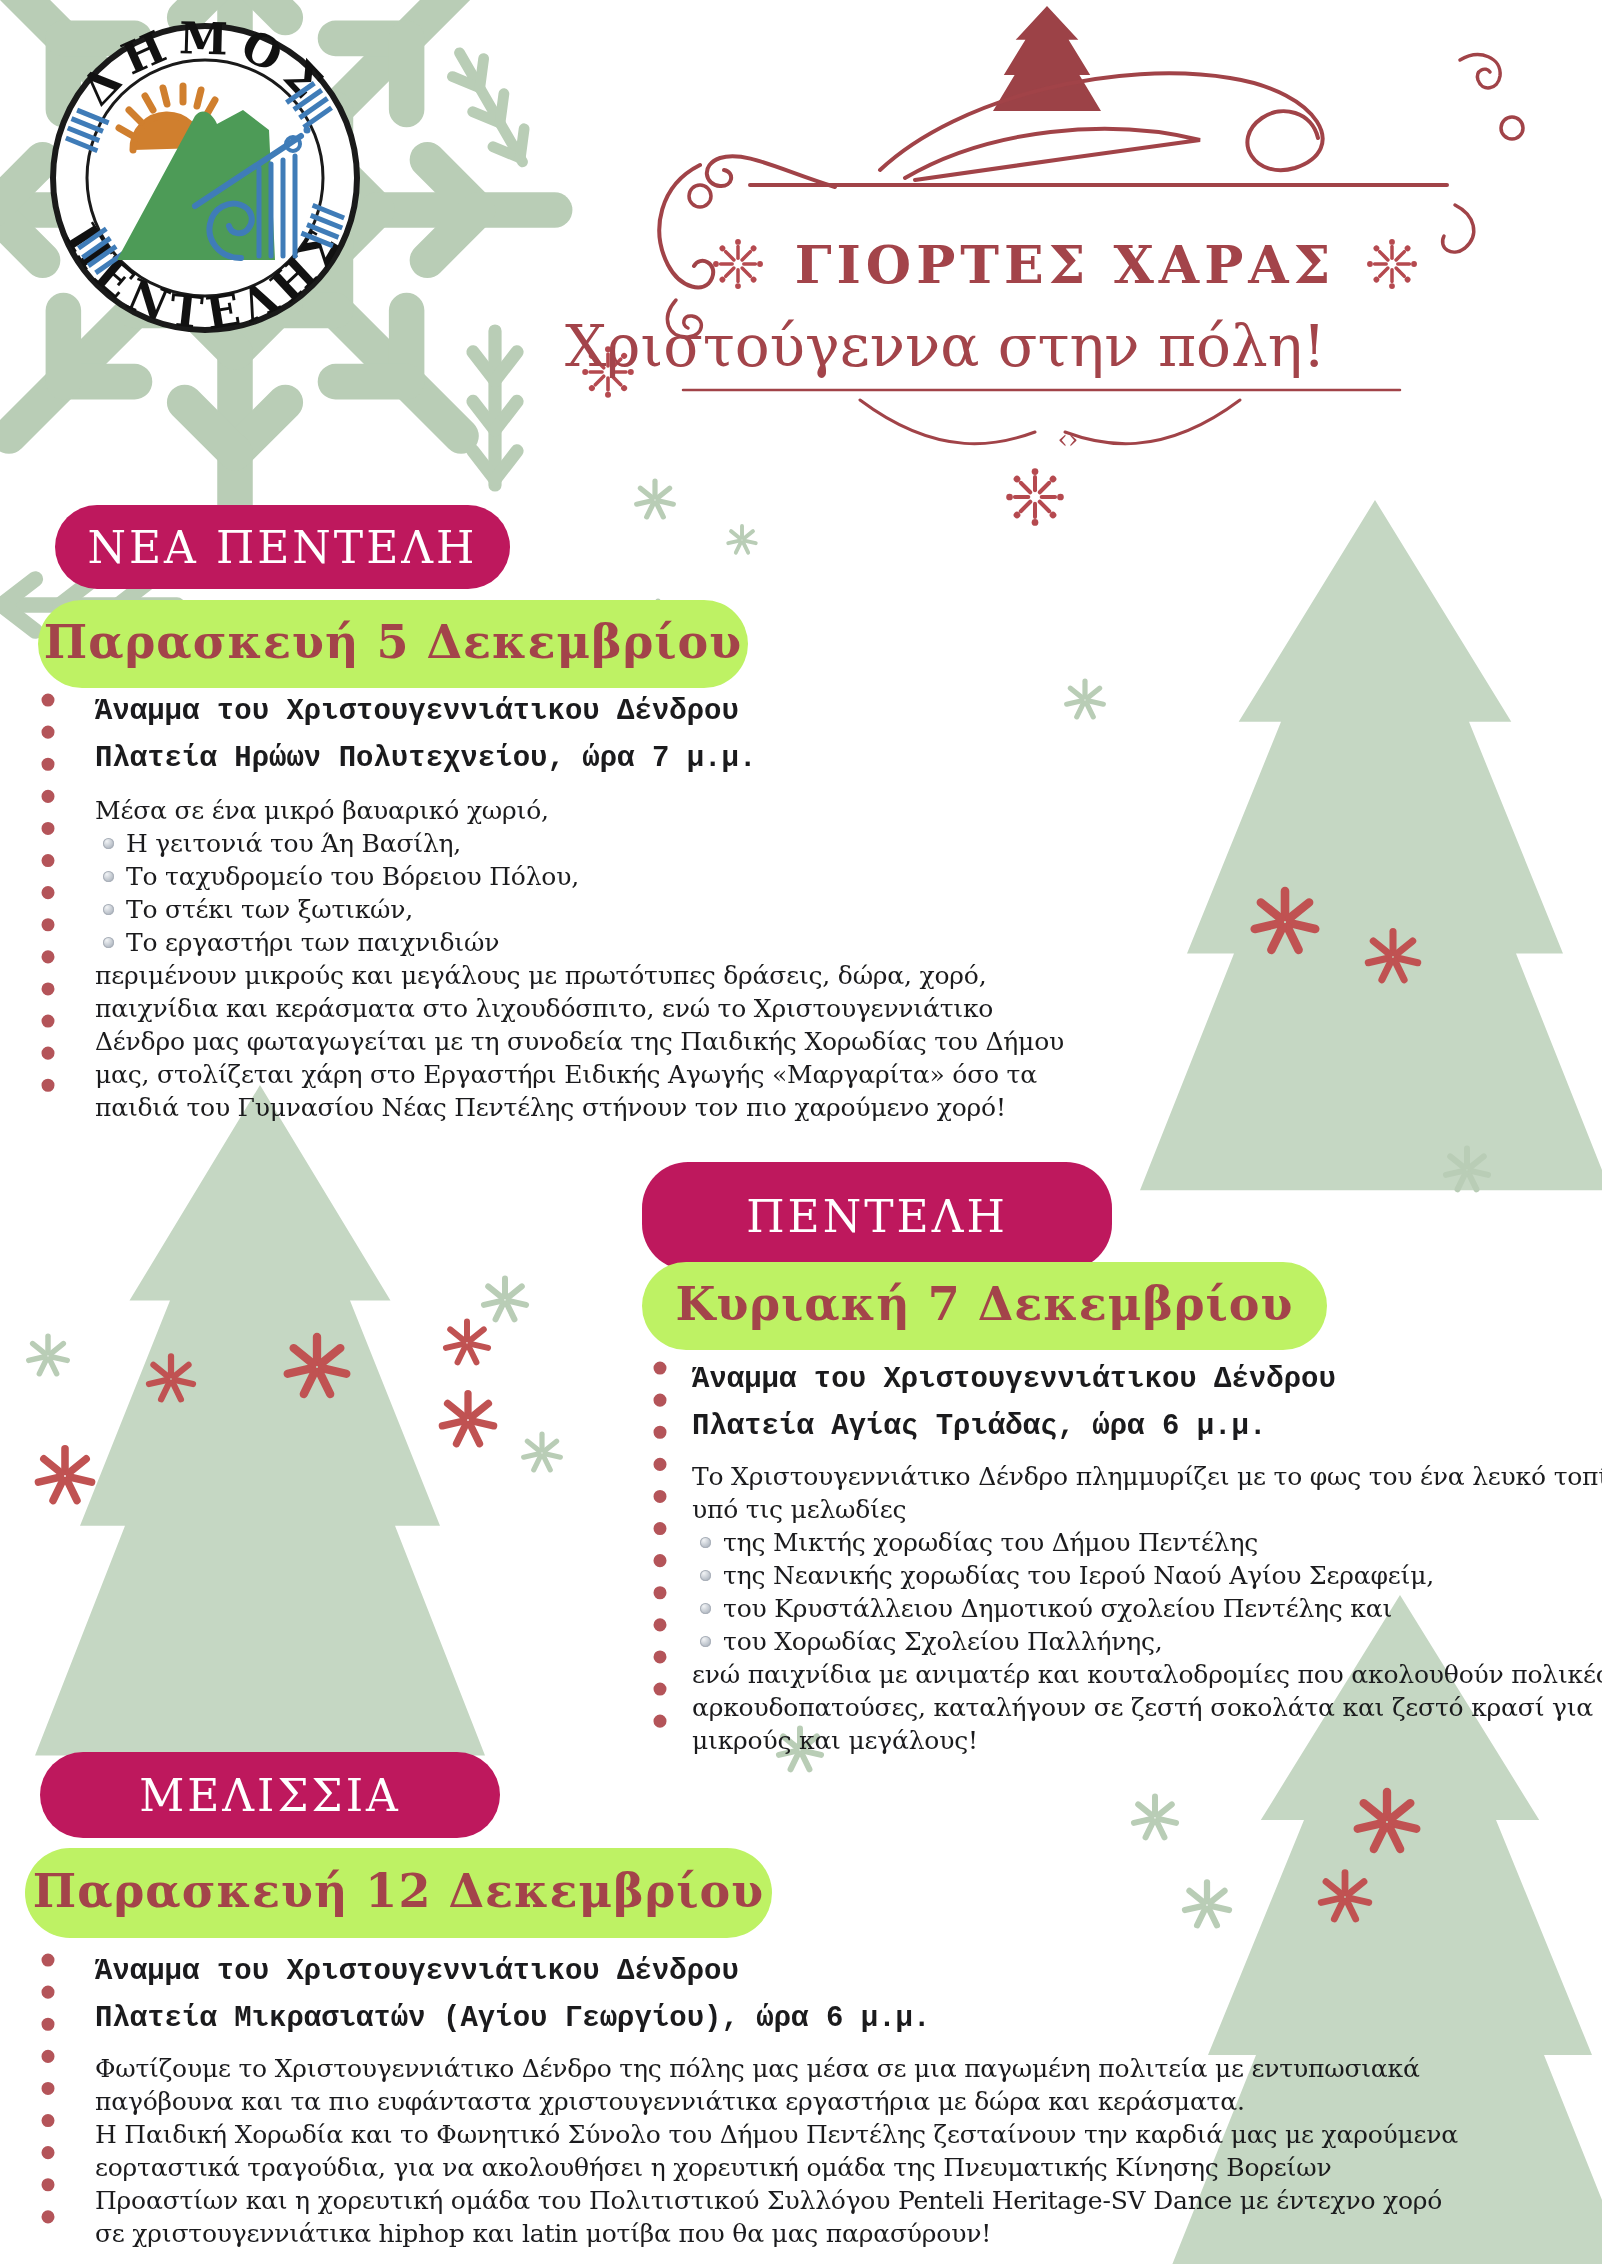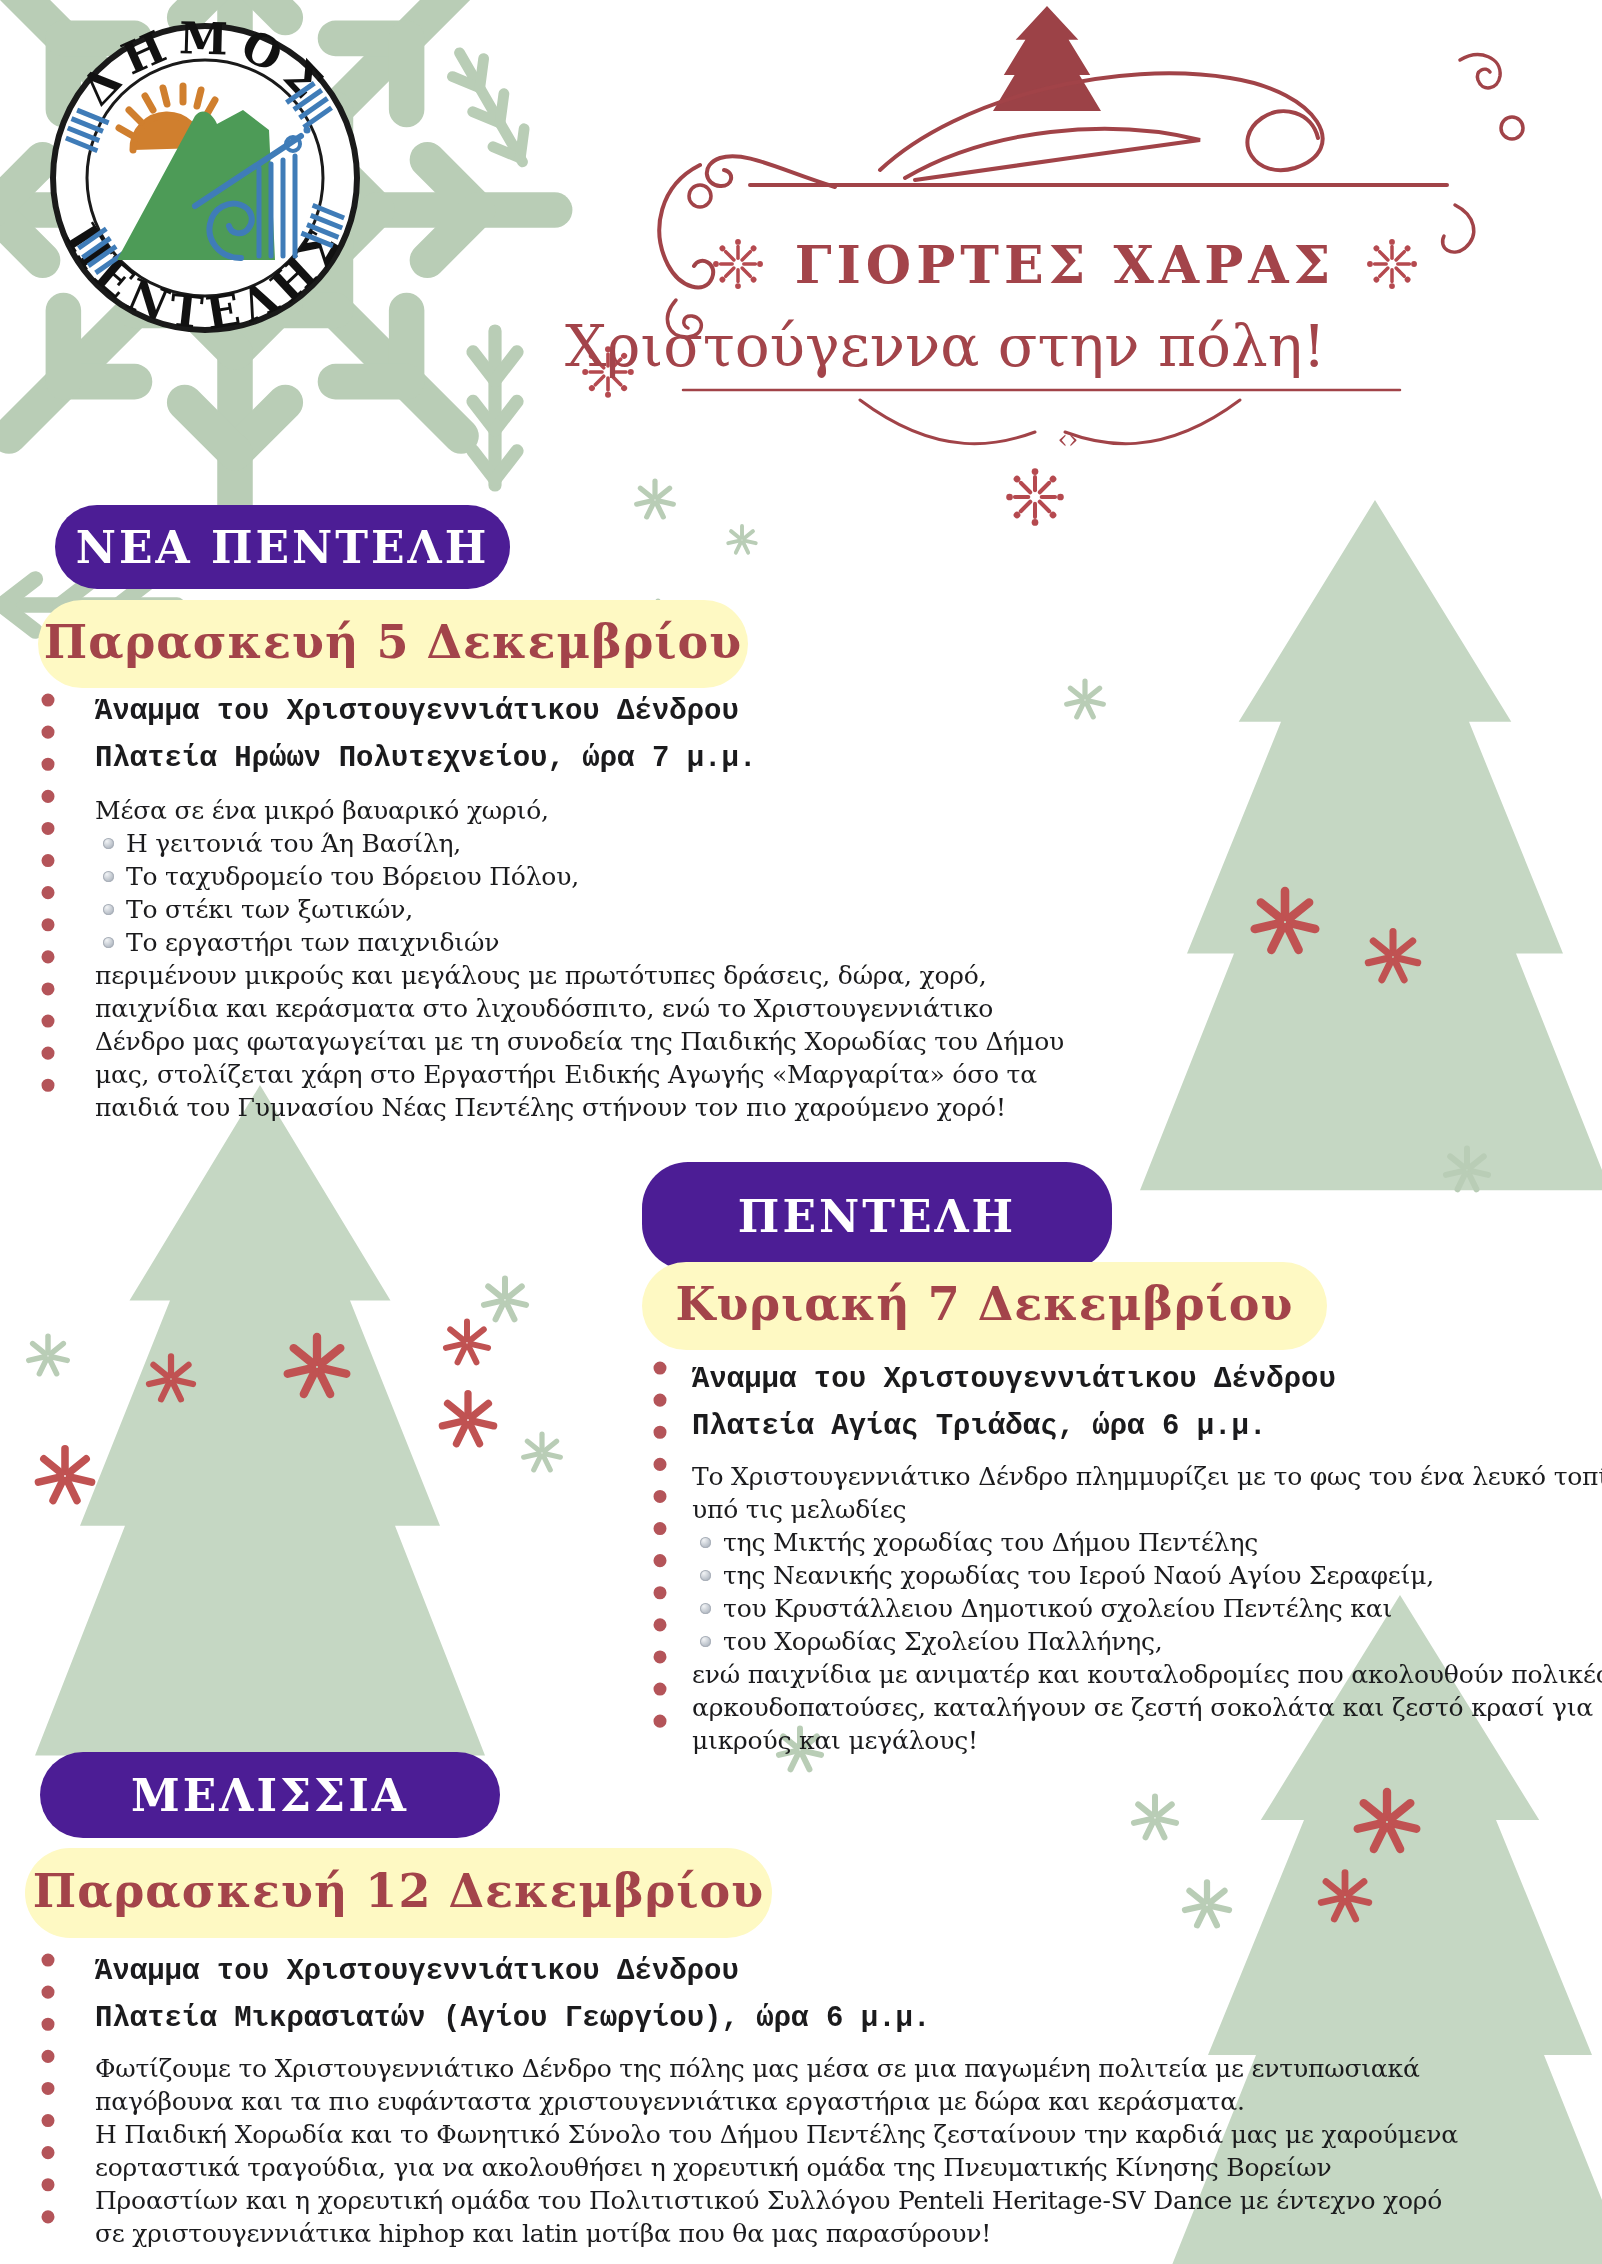--- a/index.html
+++ b/index.html
@@ -1,23 +1,23 @@
 <!DOCTYPE html>
 <html><head>
 <meta charset="utf-8">
 <style>
   html,body{margin:0;padding:0;}
   body{background:#ffffff;}
   #poster{position:relative;width:1602px;height:2264px;overflow:hidden;background:#ffffff;
           font-family:"DejaVu Serif", serif;}
   #decor{position:absolute;left:0;top:0;}
-  .pill-name{position:absolute;background:#4c1d95;border-radius:46px;color:#ffffff;
-             font-weight:bold;font-size:44px;letter-spacing:3px;
+  .pill-name{position:absolute;background:#be185d;border-radius:46px;color:#ffffff;
+             font-weight:normal;font-size:44px;letter-spacing:3px;
              display:flex;align-items:center;justify-content:center;}
-  .pill-date{position:absolute;background:#fef9c3;border-radius:46px;color:#a3444a;
+  .pill-date{position:absolute;background:#bef264;border-radius:46px;color:#a3444a;
              font-weight:bold;font-size:46px;letter-spacing:1px;
              display:flex;align-items:center;justify-content:center;padding-bottom:4px;}
   .etext{position:absolute;}
   .line{white-space:nowrap;color:#1b1b1d;}
   .line-bold{font-size:29px;font-weight:bold;line-height:47px;font-family:Liberation Mono, monospace;}
   .line-plain{font-size:25px;line-height:33px;letter-spacing:-0.2px;}
   .line-bullet{font-size:25px;line-height:33px;letter-spacing:-0.2px;display:flex;align-items:center;}
   .bead{width:11px;height:11px;border-radius:50%;flex:none;margin:0 12px 0 8px;
         background:radial-gradient(circle at 35% 30%, #f2f4f6, #b7bec7 65%, #98a0aa);
         box-shadow:inset 0 0 0 1px #aab0b9;}

